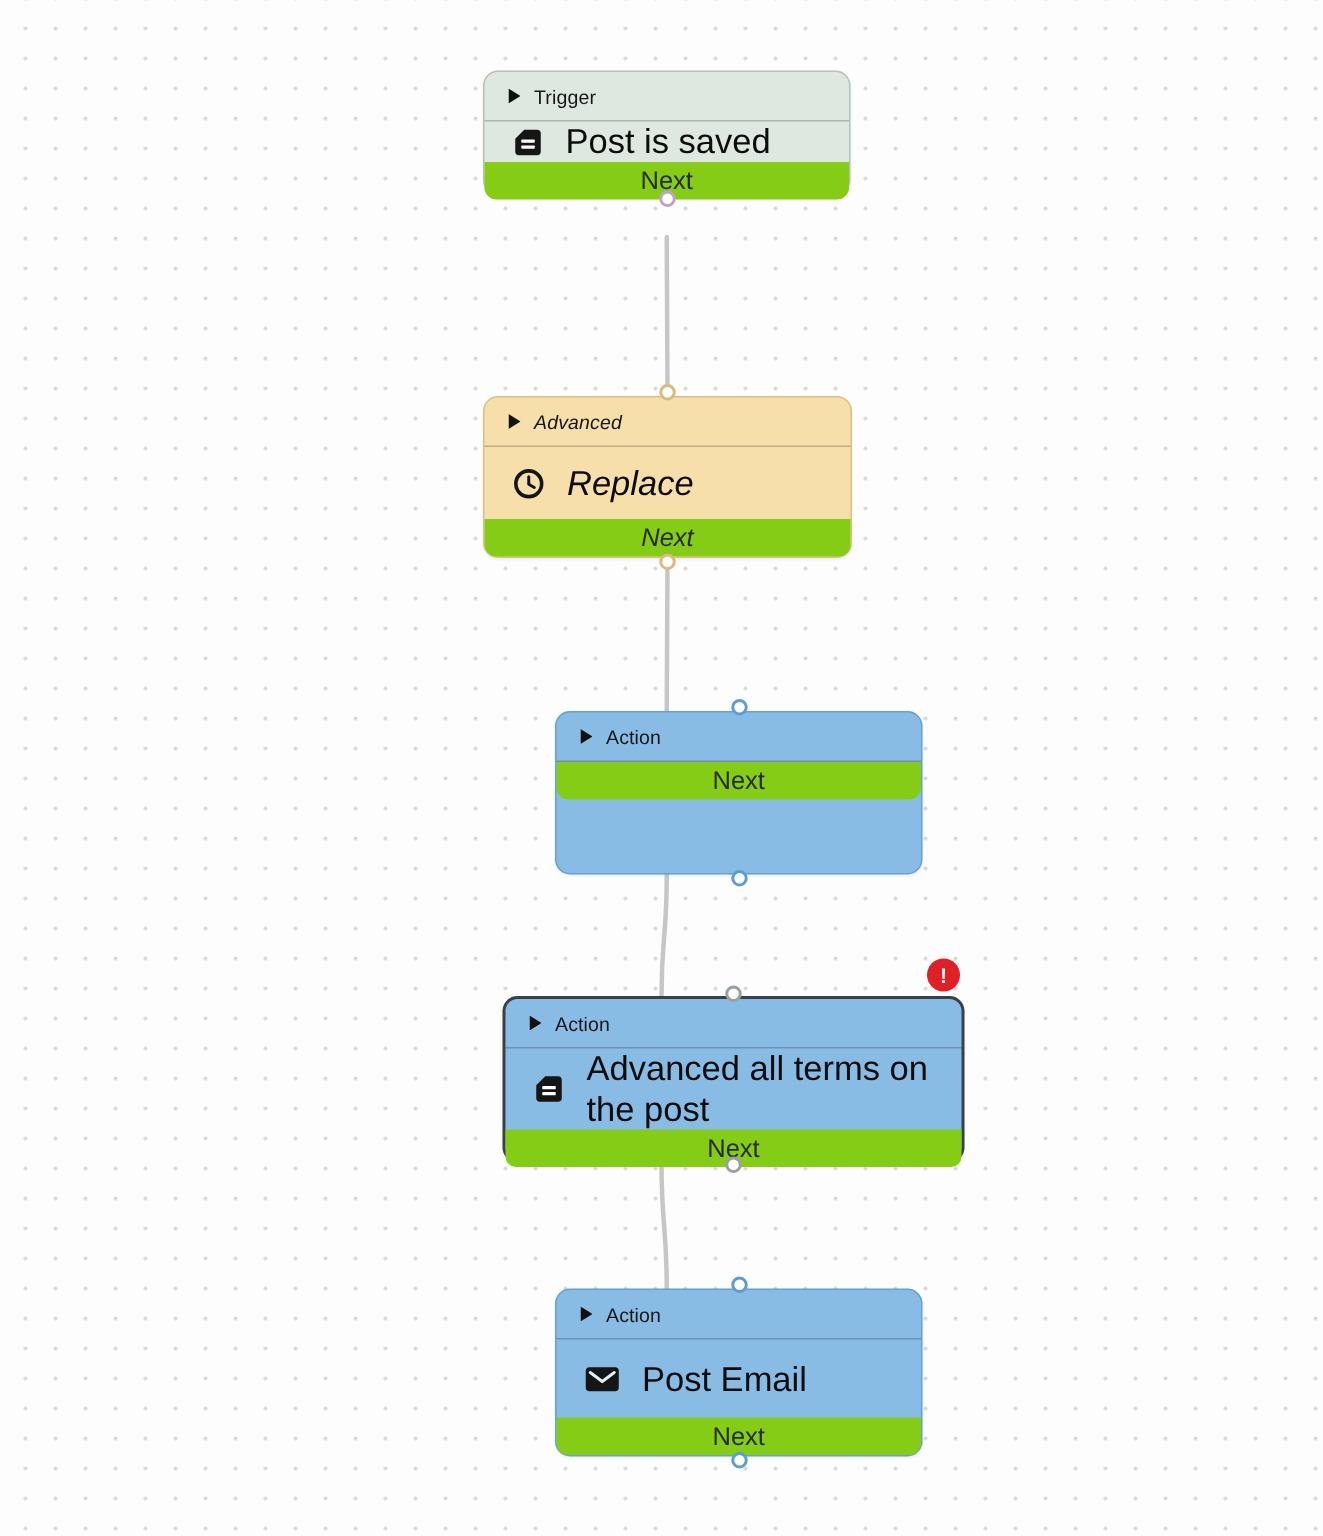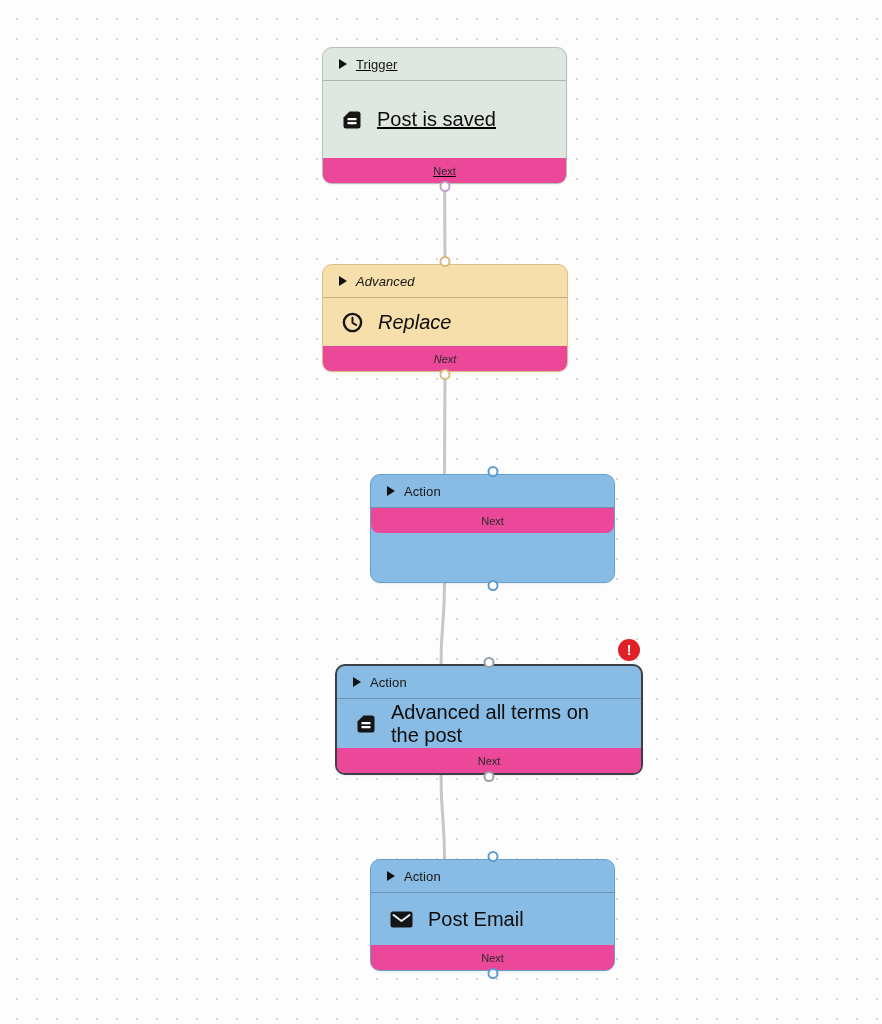--- a/index.html
+++ b/index.html
@@ -29,21 +29,21 @@
     flex-direction: column;
     border-radius: 10px;
     box-shadow: 0 1px 2px rgba(0,0,0,0.07);
     z-index: 1;
   }
   .t-trigger  { background: #dfe7e1; border: 1.5px solid #b7c0b8; }
   .t-advanced { background: #f6dfab; border: 1.5px solid #dcbf86; font-style: italic; }
   .t-action   { background: #89bce4; border: 1.5px solid #64a0d1; margin-left: 48px; }
   .node.selected { border: 2px solid #3a4046; }
 
-  #node-1 { left: 322px; top: 47px;  width: 245px; height: 137px; text-decoration: underline; }
+  #node-1 { left: 322px; top: 47px;  width: 245px; height: 83px; }
   #node-2 { left: 322px; top: 264px; width: 246px; height: 108px; }
   #node-3 { left: 322px; top: 474px; width: 245px; height: 109px; }
   #node-4 { left: 287px; top: 664px; width: 308px; height: 111px; }
   #node-5 { left: 322px; top: 859px; width: 245px; height: 112px; }
 
   .node-header {
     height: 33px;
     flex: 0 0 33px;
     display: flex;
     align-items: center;
@@ -55,34 +55,34 @@
     letter-spacing: 0.1px;
   }
   .tri-icon { display: inline-flex; align-items: center; }
 
   .node-body {
     flex: 1 1 auto;
     display: flex;
     align-items: center;
     gap: 15px;
     padding: 0 19px;
-    font-size: 20px;
+    font-size: 23px;
     color: #0c0c0c;
   }
   .body-icon { display: inline-flex; align-items: center; flex: 0 0 auto; }
 
   .node-footer {
     flex: 0 0 25px;
     height: 25px;
-    background: #ec4899;
+    background: #84cc16;
     border-radius: 0 0 8px 8px;
     display: flex;
     align-items: center;
     justify-content: center;
-    font-size: 11px;
+    font-size: 17px;
     color: #2a2a2a;
   }
   .node.selected .node-footer { border-radius: 0 0 7px 7px; }
 
   .port {
     position: absolute;
     left: 50%;
     width: 11px;
     height: 11px;
     border-radius: 50%;

